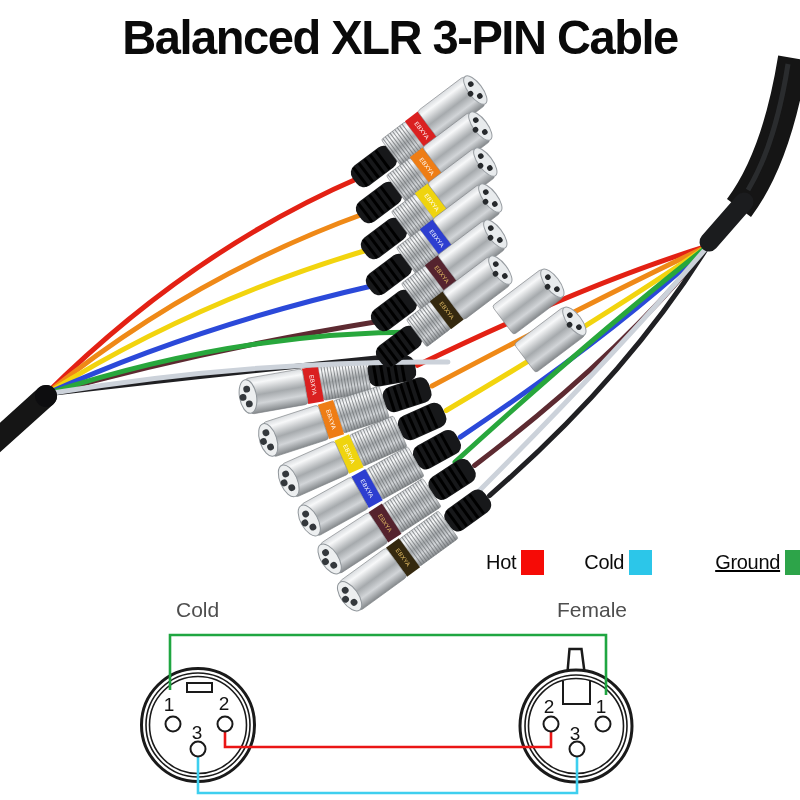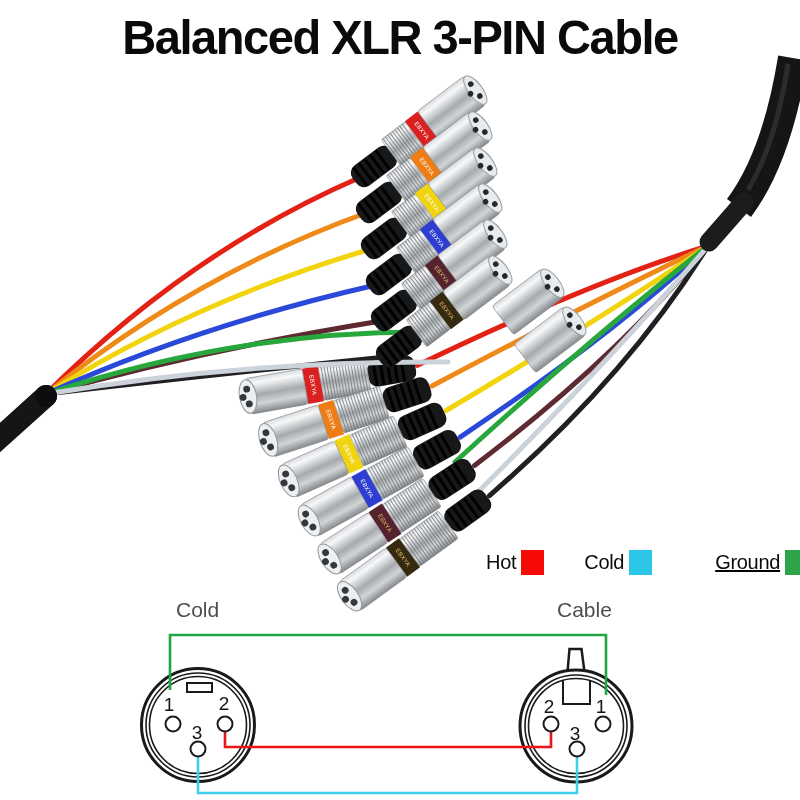--- a/index.html
+++ b/index.html
@@ -426,21 +426,21 @@
         <span class="legend-label">Cold</span>
         <span class="legend-swatch" style="background: rgb(44, 198, 233);"></span>
       </span>
       <span class="legend-item">
         <span class="legend-label">Ground</span>
         <span class="legend-swatch" style="background: rgb(45, 164, 73);"></span>
       </span>
     </div>
 
   <div class="conn-label lbl-male">Cold</div>
-  <div class="conn-label lbl-female">Cable</div>
+  <div class="conn-label lbl-female">Female</div>
 
   <svg class="layer" viewBox="0 0 800 800">
     <g>
       <circle class="cirA" cx="198" cy="725" r="56.5"></circle>
       <circle class="cirB" cx="198" cy="725" r="52"></circle>
       <circle class="cirB" cx="198" cy="725" r="48.5"></circle>
       <rect class="notch" x="187" y="683" width="25" height="9"></rect>
     </g>
 
     <g>

